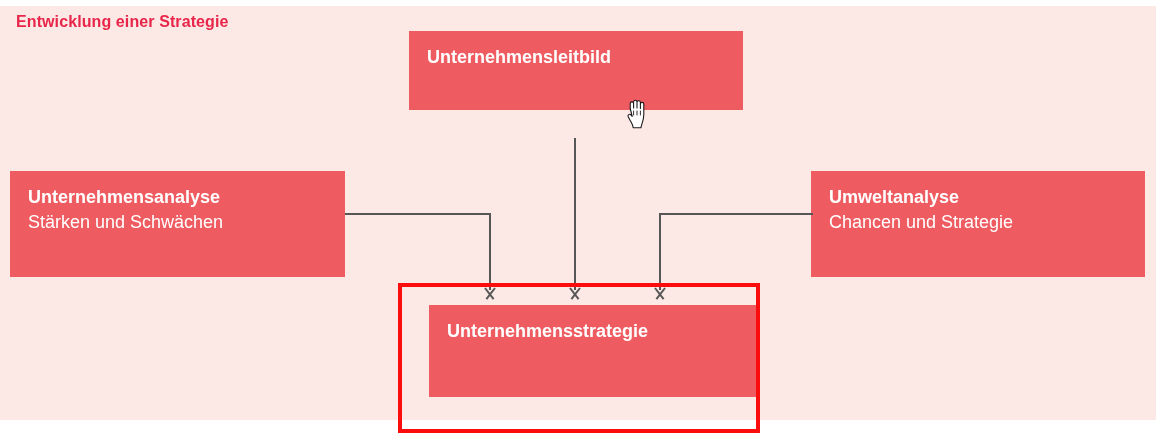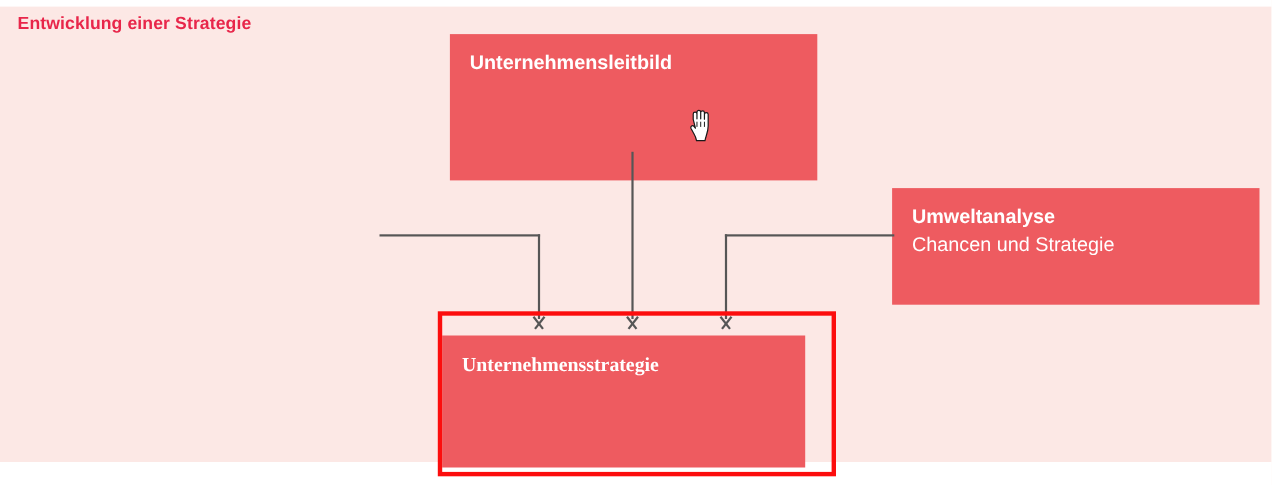--- a/index.html
+++ b/index.html
@@ -60,24 +60,24 @@
   }
   .box .line2 {
     font-size: 18px;
     font-weight: normal;
     color: #ffffff;
     line-height: 25px;
     white-space: nowrap;
   }
 
   
-  #box-leitbild   { left: 409px; top: 31px;  width: 334px; height: 133px; }
+  #box-leitbild   { left: 409px; top: 31px;  width: 334px; height: 79px; }
   #box-analyse    { left: 10px;  top: 171px; width: 335px; height: 106px; }
   #box-umwelt     { left: 811px; top: 171px; width: 334px; height: 106px; }
-  #box-strategie  { left: 402px; top: 305px; width: 330px; height: 120px; font-family: Liberation Serif, serif; }
+  #box-strategie  { left: 429px; top: 305px; width: 330px; height: 92px; }
 
   
   .conn {
     position: absolute;
     background: #565656;
   }
   .conn.v { width: 2px; }
   .conn.h { height: 2px; }
 
   
@@ -131,20 +131,24 @@
 <div id="slide">
 
   <div class="slide-bg"></div>
 
   <div class="slide-title">Entwicklung einer Strategie</div>
 
   <div class="box" id="box-leitbild">
     <div class="line1">Unternehmensleitbild</div>
   </div>
 
+  <div class="box" id="box-analyse">
+    <div class="line1">Unternehmensanalyse</div>
+    <div class="line2">Stärken und Schwächen</div>
+  </div>
 
   <div class="box" id="box-umwelt">
     <div class="line1">Umweltanalyse</div>
     <div class="line2">Chancen und Strategie</div>
   </div>
 
   <div class="box" id="box-strategie">
     <div class="line1">Unternehmensstrategie</div>
   </div>
 

